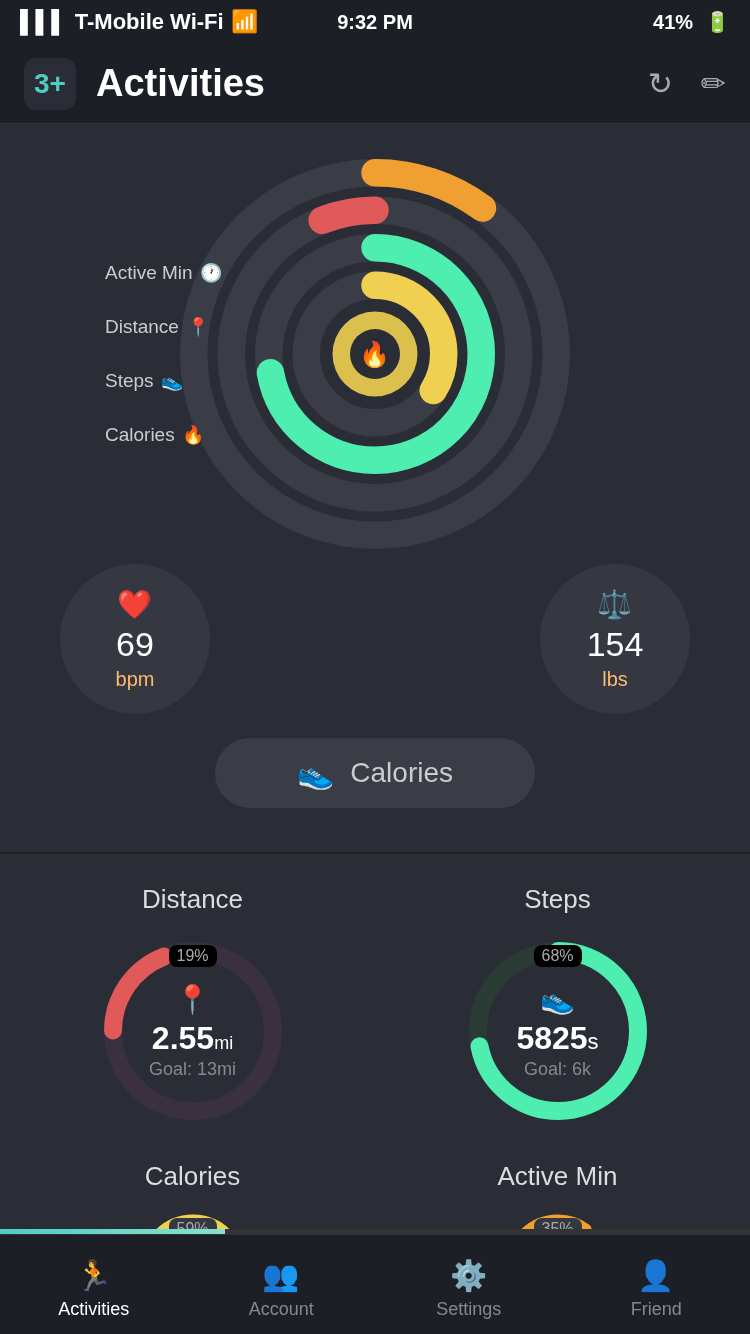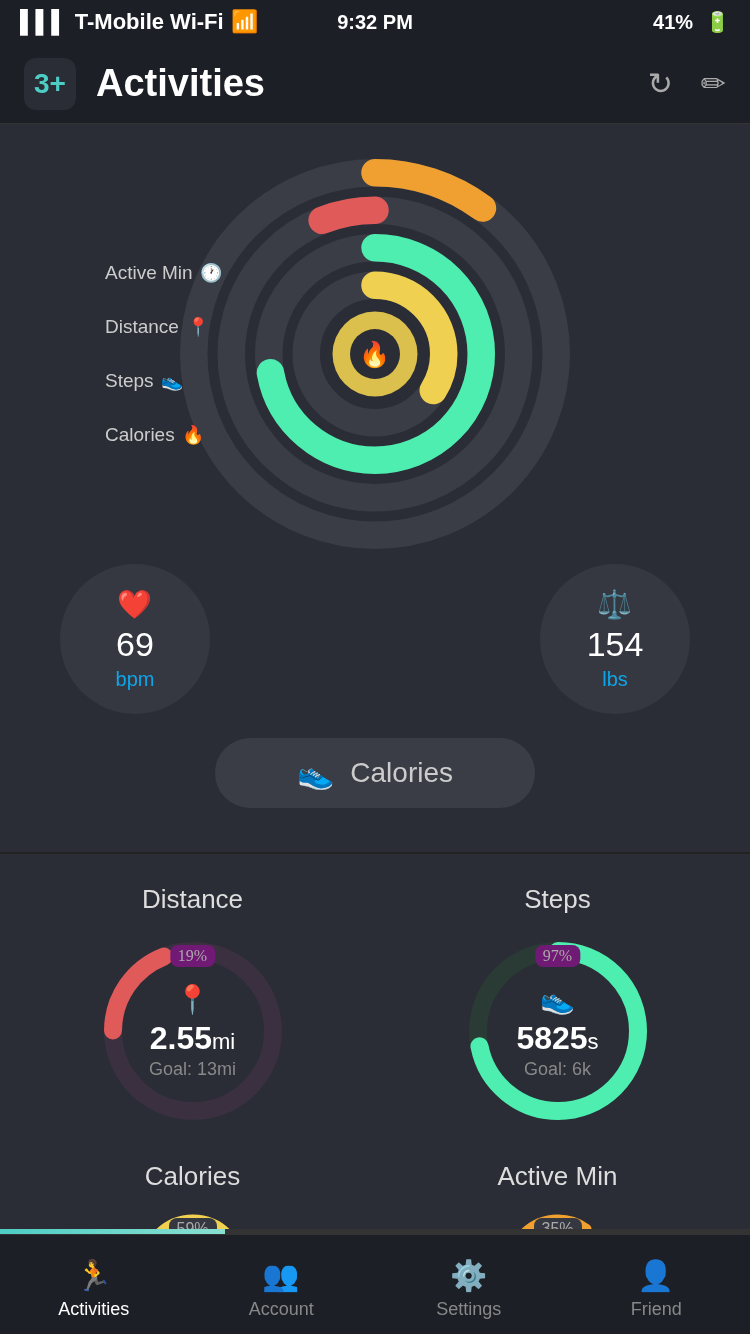--- a/index.html
+++ b/index.html
@@ -78,21 +78,21 @@
       background: #353840;
       border-radius: 50%;
       display: flex;
       flex-direction: column;
       align-items: center;
       justify-content: center;
       gap: 4px;
     }
     .stat-icon { font-size: 28px; color: #888; }
     .stat-value { font-size: 34px; font-weight: 400; }
-    .stat-unit { font-size: 20px; color: #0ea5e9; }
+    .stat-unit { font-size: 20px; color: #fdba74; }
 
     
     .workouts-btn {
       margin: 24px auto;
       width: 320px;
       height: 70px;
       background: #3a3d46;
       border-radius: 35px;
       display: flex;
       align-items: center;
@@ -149,24 +149,23 @@
     .metric-center-icon { font-size: 28px; color: #666; display: block; margin-bottom: 4px; }
     .metric-center-value { font-size: 32px; font-weight: 700; display: block; }
     .metric-center-goal { font-size: 18px; color: #888; display: block; margin-top: 2px; }
     .metric-percent-badge {
       position: absolute;
       top: 14px;
       left: 50%;
       transform: translateX(-50%);
       font-size: 16px;
       color: #aaa;
-      background: #701a75;
+      background: #000000;
       border-radius: 8px;
       padding: 2px 8px;
-      font-family: Liberation Serif, serif;
     }
 
     
     .bottom-nav {
       position: fixed;
       bottom: 0;
       width: 750px;
       height: 100px;
       background: #1c1f26;
       display: flex;
@@ -287,34 +286,34 @@
     <div class="metric-card">
       <span class="metric-title">Distance</span>
       <div class="metric-ring-wrapper">
         <svg width="200" height="200" viewBox="0 0 200 200">
           <circle cx="100" cy="100" r="80" fill="none" stroke="#3a3040" stroke-width="18"></circle>
           <circle cx="100" cy="100" r="80" fill="none" stroke="#e05a5a" stroke-width="18" stroke-dasharray="95 408" stroke-dashoffset="126" stroke-linecap="round" transform="rotate(-90 100 100)"></circle>
         </svg>
         <div class="metric-percent-badge">19%</div>
         <div class="metric-center">
           <span class="metric-center-icon">📍</span>
-          <span class="metric-center-value">2.55<span style="font-size:22px;font-weight:400;margin-top:14px;">mi</span></span>
+          <span class="metric-center-value">2.55<span style="font-size:18px;font-weight:400;margin-top:14px;">mi</span></span>
           <span class="metric-center-goal">Goal: 13mi</span>
         </div>
       </div>
     </div>
 
     <div class="metric-card">
       <span class="metric-title">Steps</span>
       <div class="metric-ring-wrapper">
         <svg width="200" height="200" viewBox="0 0 200 200">
           <circle cx="100" cy="100" r="80" fill="none" stroke="#2a3a35" stroke-width="18"></circle>
           <circle cx="100" cy="100" r="80" fill="none" stroke="#4eedb0" stroke-width="18" stroke-dasharray="487 503" stroke-dashoffset="126" stroke-linecap="round" transform="rotate(-90 100 100)"></circle>
         </svg>
-        <div class="metric-percent-badge">97%</div>
+        <div class="metric-percent-badge">68%</div>
         <div class="metric-center">
           <span class="metric-center-icon">👟</span>
           <span class="metric-center-value">5825<span style="font-size:22px;font-weight:400;">s</span></span>
           <span class="metric-center-goal">Goal: 6k</span>
         </div>
       </div>
     </div>
 
     <div class="metric-card">
       <span class="metric-title">Calories</span>

